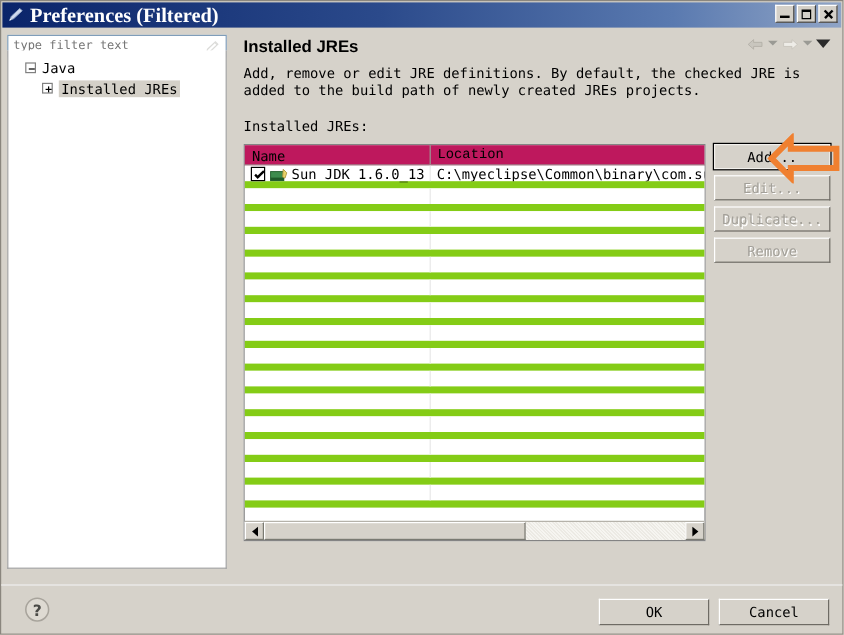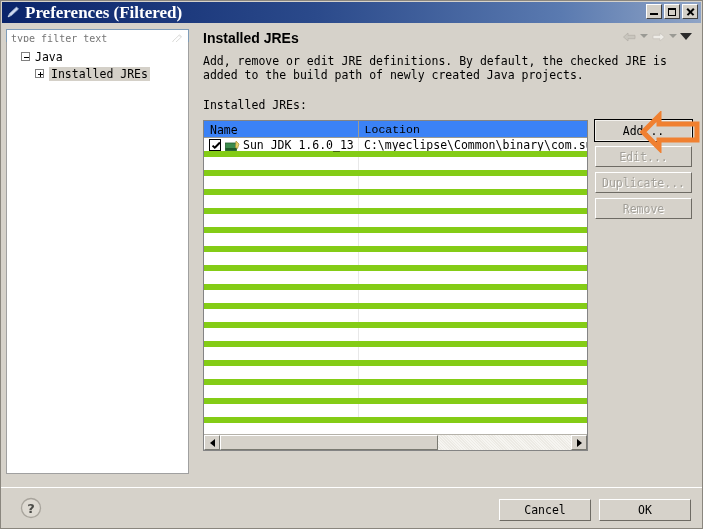--- a/index.html
+++ b/index.html
@@ -181,21 +181,21 @@
   
   .table-wrap {
     position: absolute; left: 9px; top: 95px;
     width: 385px; height: 331px;
     background: #ffffff;
     border: 1px solid #848484;
   }
   .t-head {
     display: flex;
     height: 17px;
-    background: #3b82f6;
+    background: #be185d;
     border-bottom: 1px solid #9b9b94;
   }
   .t-th {
     font-family: "DejaVu Sans Mono", monospace;
     font-size: 11.5px;
     color: #000;
     padding: 1px 0 0 6px;
     display: flex; align-items: center;
     cursor: pointer;
     border-right: 1px solid #9b9b94;
@@ -411,21 +411,21 @@
         <span class="nav-arrow">
           <svg width="15" height="14" viewBox="0 0 15 14">
             <path d="M13.5 7 L9 3 L9 5.3 L2 5.3 L2 8.7 L9 8.7 L9 11 Z" fill="#eeece7" stroke="#c6c2ba" stroke-width="0.7"></path>
           </svg>
         </span>
         <span class="nav-caret"></span>
         <span class="nav-menu"></span>
       </div>
     </div>
 
-    <div class="desc">Add, remove or edit JRE definitions. By default,  the checked JRE is added to the build path of newly created Java projects.</div>
+    <div class="desc">Add, remove or edit JRE definitions. By default,  the checked JRE is added to the build path of newly created JREs projects.</div>
     <div class="sect-label">Installed JREs:</div>
 
     <div class="table-wrap">
       <div class="t-head">
         <div class="t-th c1">Name</div>
         <div class="t-th c2">Location</div>
       </div>
       <div class="t-body">
         <div class="t-row">
           <div class="t-cell1">
@@ -531,17 +531,17 @@
   </div>
 
   <div class="sep-line"></div>
   <span class="help-icon">
     <svg width="22" height="22" viewBox="0 0 22 22">
       <circle cx="11" cy="11" r="9.5" fill="#dedad2" stroke="#a8a49c" stroke-width="1.3"></circle>
       <text x="11" y="16" font-family="DejaVu Sans, sans-serif" font-size="13" font-weight="bold" fill="#4a4a46" text-anchor="middle">?</text>
     </svg>
   </span>
   <div class="bottom-btns">
+    <div class="bbtn">OK</div>
     <div class="bbtn">Cancel</div>
-    <div class="bbtn">OK</div>
   </div>
 
 </div>
 
 </body></html>

